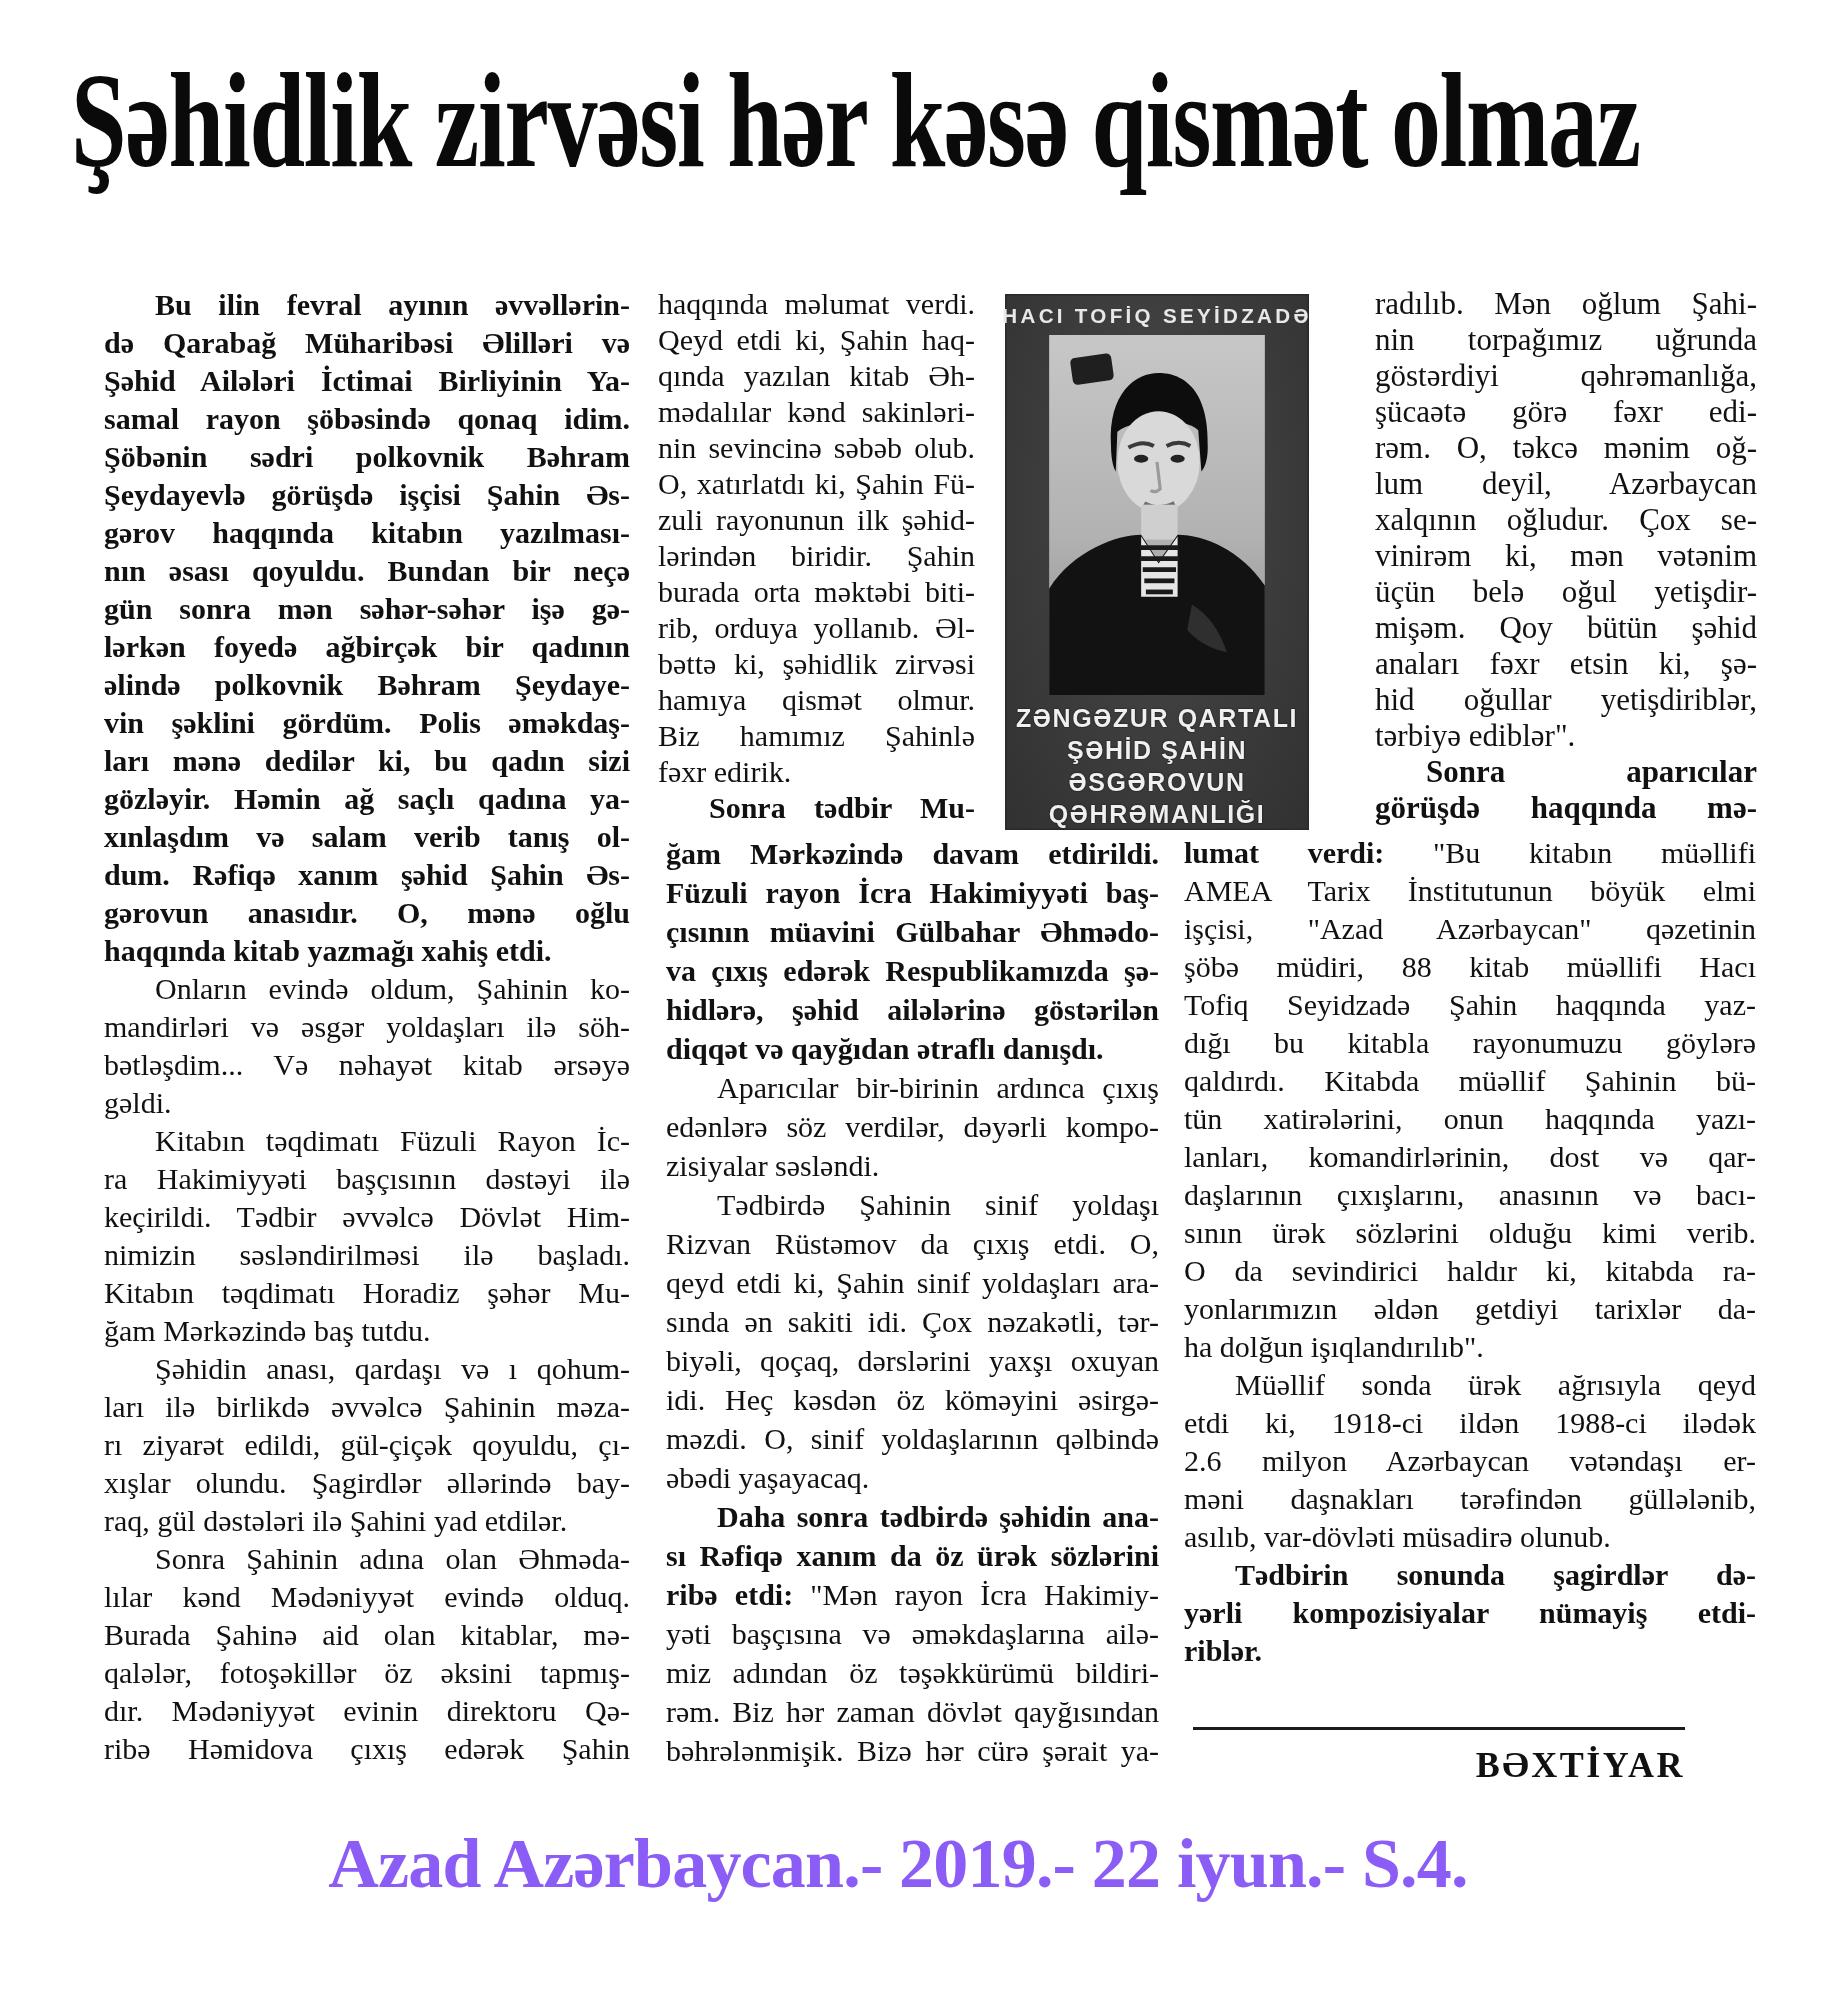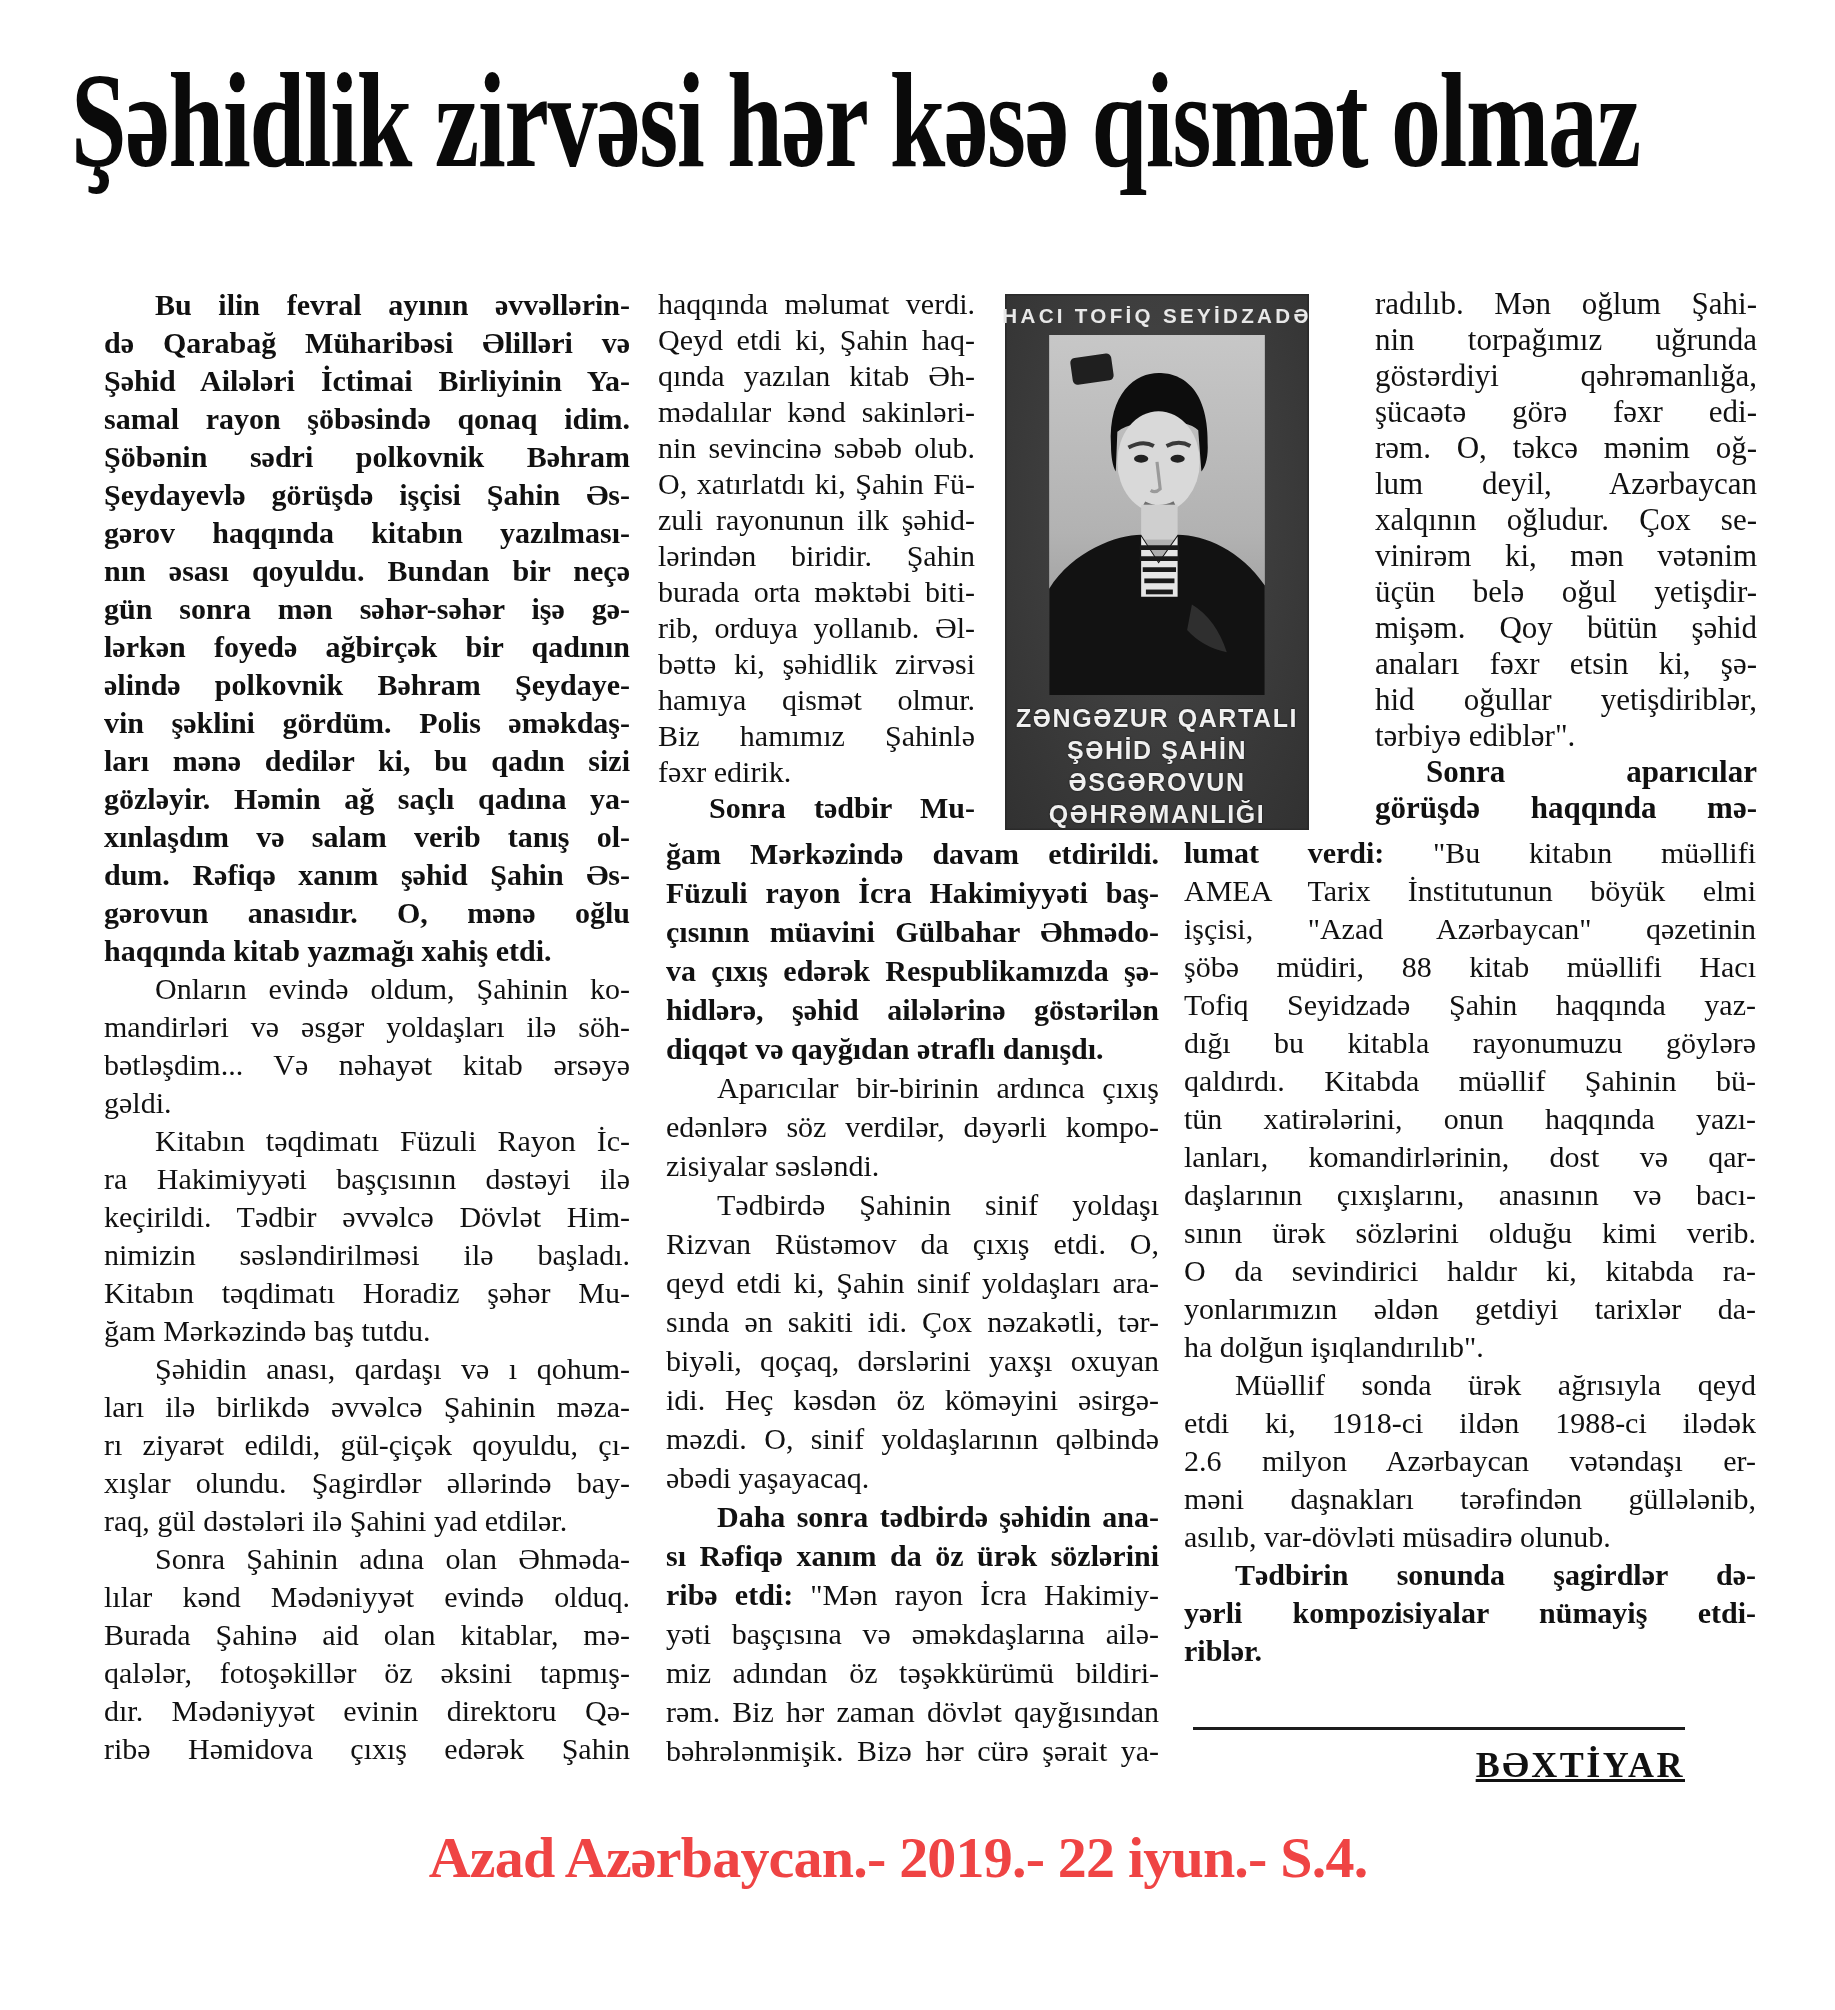--- a/index.html
+++ b/index.html
@@ -60,26 +60,26 @@
     font-weight:bold;font-size:25px;line-height:32px;letter-spacing:1.6px;
     text-shadow:0 0 1.6px #000;
   }
   
   .sig-rule{
     position:absolute;left:1193px;top:1727px;width:492px;height:0;
     border-top:3.3px solid #1c1c1c;
   }
   .signature{
     position:absolute;left:1193px;top:1744px;width:492px;
-    text-align:right;font-weight:bold;font-size:36px;letter-spacing:2.5px;text-decoration:underline;
+    text-align:right;font-weight:bold;font-size:36px;letter-spacing:2.5px;
   }
   .citation{
     position:absolute;left:0;top:1824px;width:1796px;
-    text-align:center;font-weight:bold;font-size:58px;
-    letter-spacing:-0.8px;white-space:nowrap;color:#ef4444;
+    text-align:center;font-weight:bold;font-size:70px;
+    letter-spacing:-0.8px;white-space:nowrap;color:#8b5cf6;
   }
 </style>
 </head>
 <body>
 
 <div class="page">
 
   <div class="title-wrap">
     <div class="title">Şəhidlik zirvəsi hər kəsə qismət olmaz</div>
   </div>

